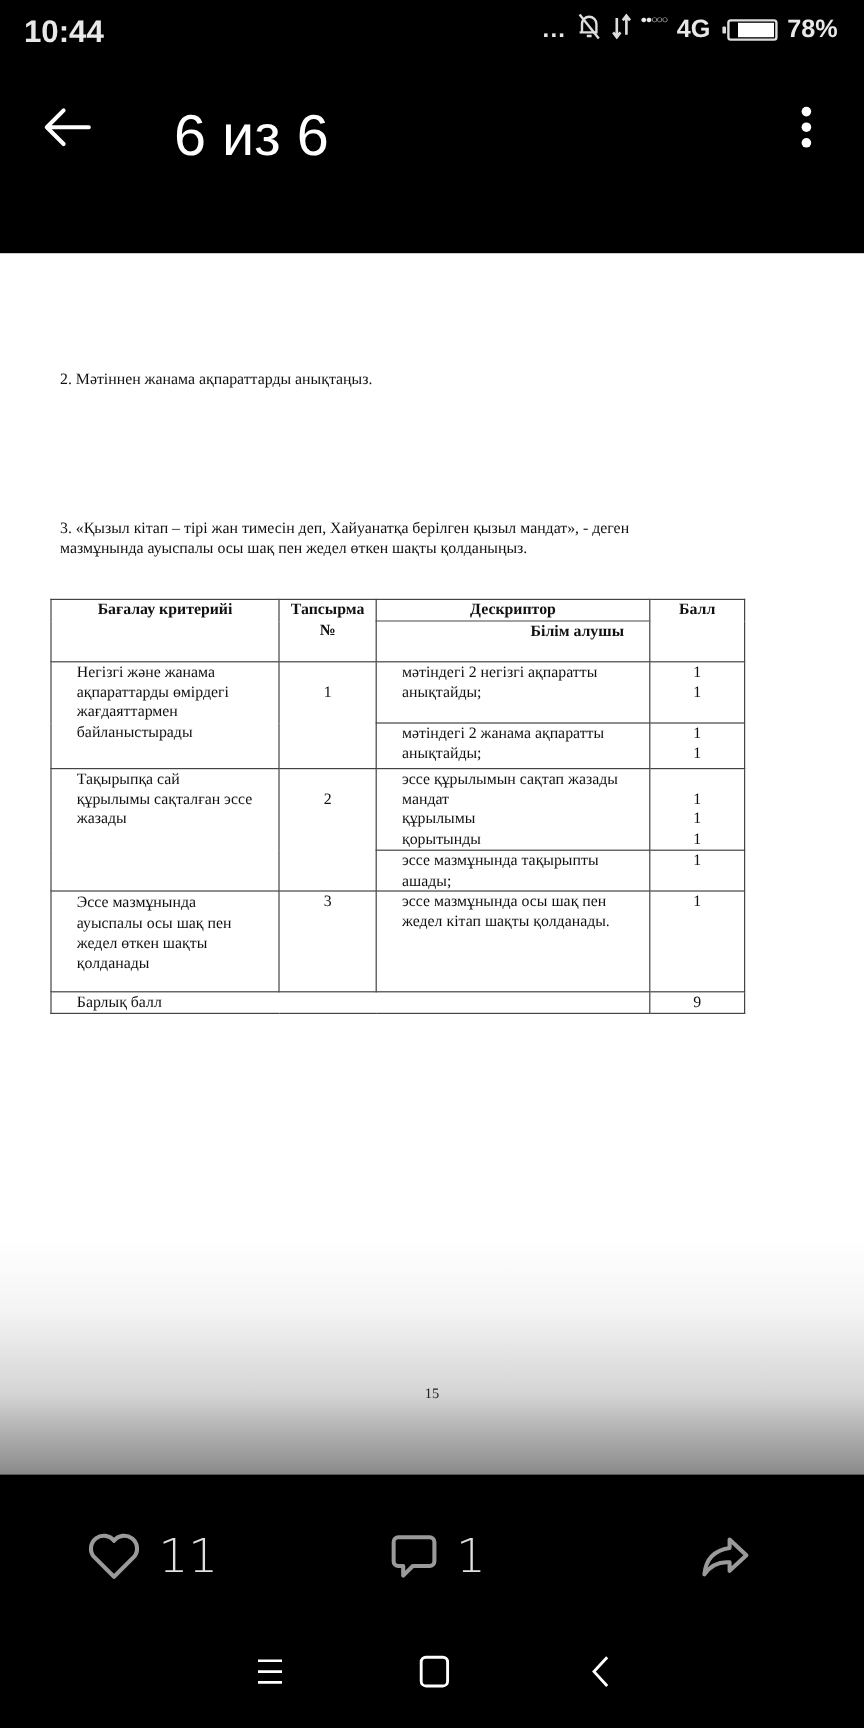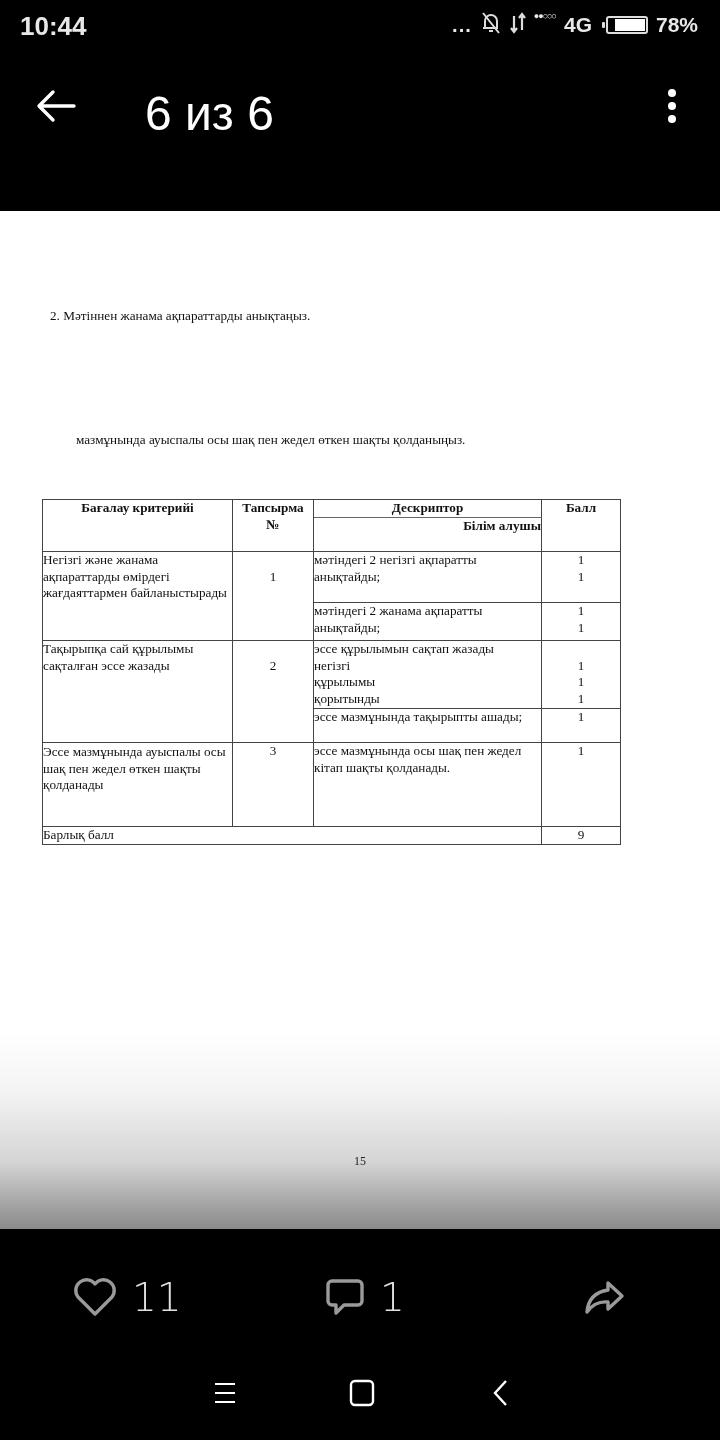--- a/index.html
+++ b/index.html
@@ -25,24 +25,24 @@
 
   
   .doc-page { position: absolute; top: 211px; left: 0; width: 720px; height: 1018px;
     background: linear-gradient(to bottom, #fff 0px, #fff 820px, #f4f4f4 880px, #d5d5d5 950px, #a8a8a8 990px, #8a8a8a 1018px); }
   .doc { font-family: "Liberation Serif", serif; color: #111; font-size: 13.2px; }
   .q2 { position: absolute; left: 50px; top: 70px; margin-top: 27px; }
   .tbl-side { position: absolute; left: 59px; top: 101px; width: 550px; border-collapse: collapse; }
   .tbl-side td { border: 1.4px solid #777; padding: 2px 7px; vertical-align: top; height: 34px; }
   .tbl-side .hdr { text-align: center; padding-top: 4px; }
   .q3 { position: absolute; left: 50px; top: 221px; width: 563px; text-align: justify; line-height: 16.5px; }
-  .q3 .last { text-align: left; margin-left: 26px; }
+  .q3 .last { text-align: left; }
 
   .tbl-crit { position: absolute; left: 42px; top: 288px; width: 578px; border-collapse: collapse; table-layout: fixed; }
-  .tbl-crit td, .tbl-crit th { border: 1.2px solid #444; padding: 0 0; vertical-align: top; line-height: 16.7px; font-weight: normal; }
+  .tbl-crit td, .tbl-crit th { border: 1.2px solid #444; padding: 0 21px; vertical-align: top; line-height: 16.7px; font-weight: normal; }
   .tbl-crit th { font-weight: bold; text-align: center; }
   .tbl-crit .sub { text-align: right; font-weight: bold; }
   .center { text-align: center; }
   .tbl-crit .pts { text-align: center; }
 
   .page-num { position: absolute; left: 0; width: 720px; top: 943px; text-align: center; font-family: "Liberation Serif", serif; font-size: 12px; color: #222; }
 
   
   .action-bar { position: absolute; top: 1229px; left: 0; width: 720px; height: 130px; background: #000; }
   .action { position: absolute; top: 48px; height: 40px; display: flex; align-items: center; gap: 14px; cursor: pointer; }
@@ -97,20 +97,21 @@
     <span></span>
     <span></span>
   </div>
 </div>
 
 <div class="doc-page doc">
   <div class="q2">2. Мәтіннен жанама ақпараттарды анықтаңыз.</div>
 
 
   <div class="q3">
+    <div>3. «Қызыл кітап – тірі жан тимесін деп, Хайуанатқа берілген қызыл мандат», - деген</div>
     <div class="last">мазмұнында  ауыспалы осы шақ пен  жедел өткен шақты  қолданыңыз.</div>
   </div>
 
   <table class="tbl-crit">
     <colgroup>
       <col style="width:190px">
         <col style="width:81px">
         <col style="width:228px">
         <col style="width:79px">
     </colgroup>
@@ -140,21 +141,21 @@
         <div>1</div>
         <div>1</div>
       </td>
     </tr>
 
     <tr style="height:68px">
       <td rowspan="2">Тақырыпқа сай құрылымы сақталған эссе жазады</td>
       <td rowspan="2" class="center" style="padding-top:17px">2</td>
       <td>
         <div>эссе құрылымын сақтап жазады</div>
-        <div>негізгі</div>
+        <div>мандат</div>
         <div>құрылымы</div>
         <div>қорытынды</div>
       </td>
       <td class="pts">
         <div>&nbsp;</div>
         <div>1</div>
         <div>1</div>
         <div>1</div>
       </td>
     </tr>

